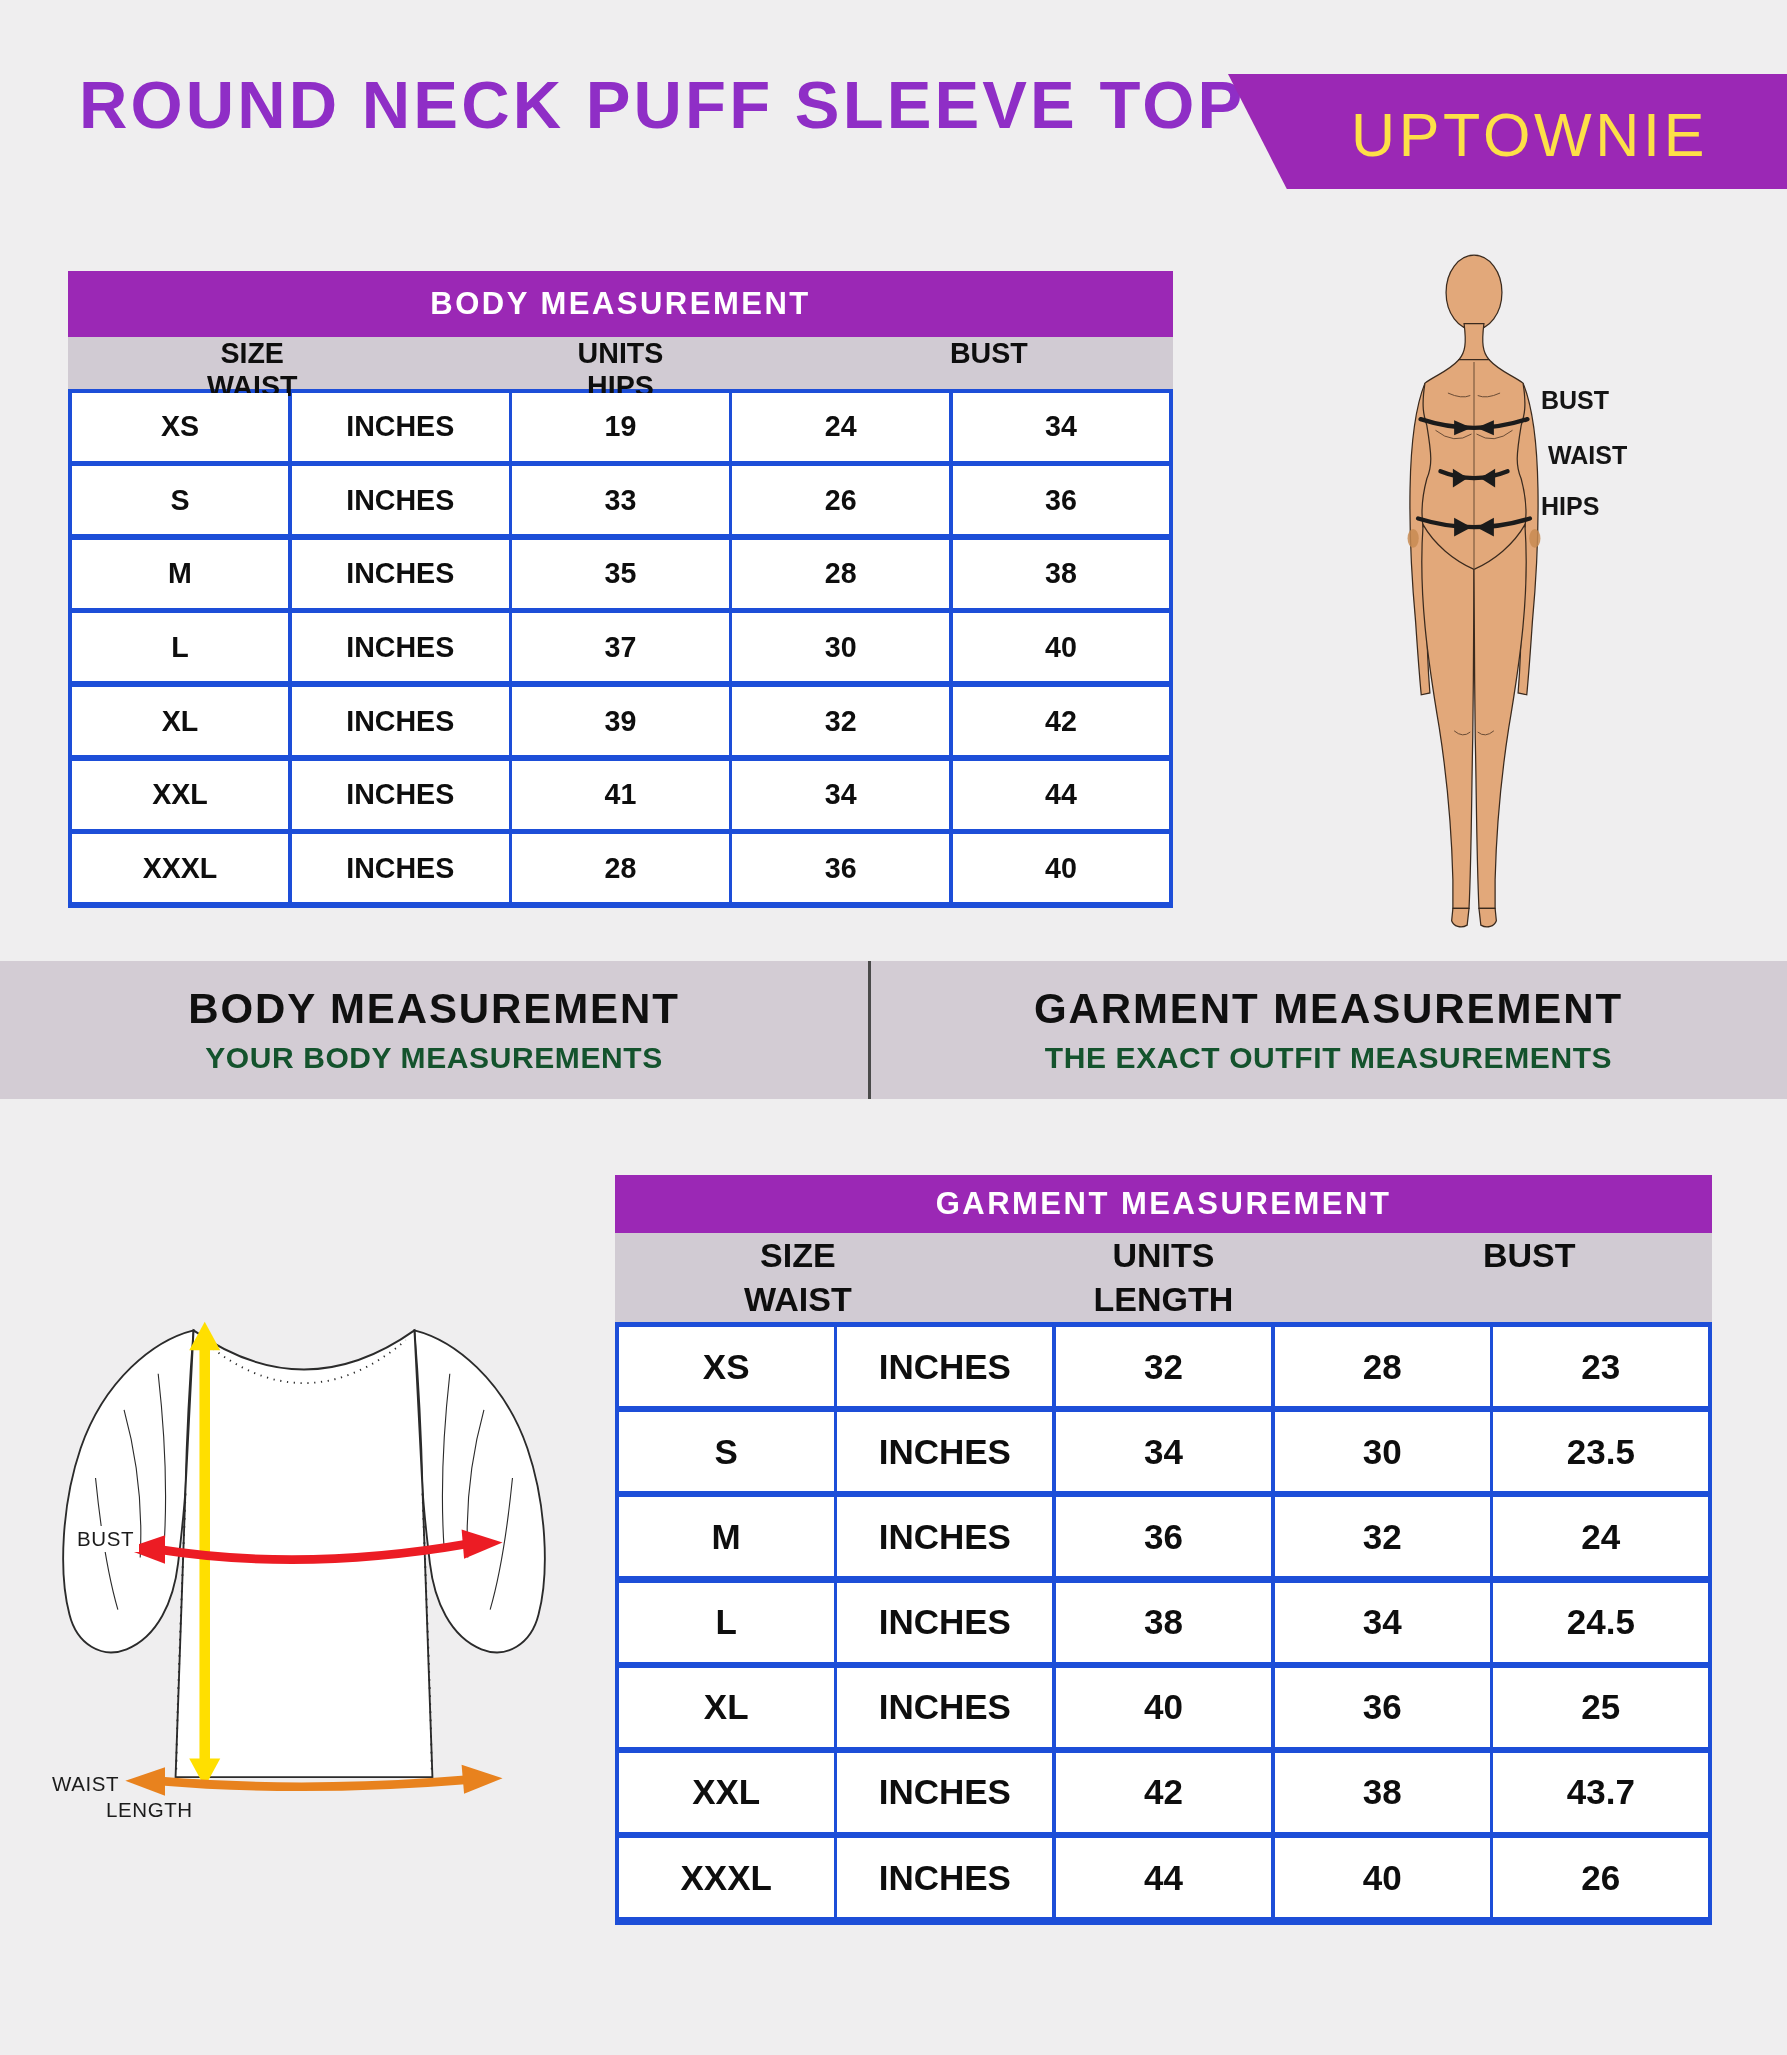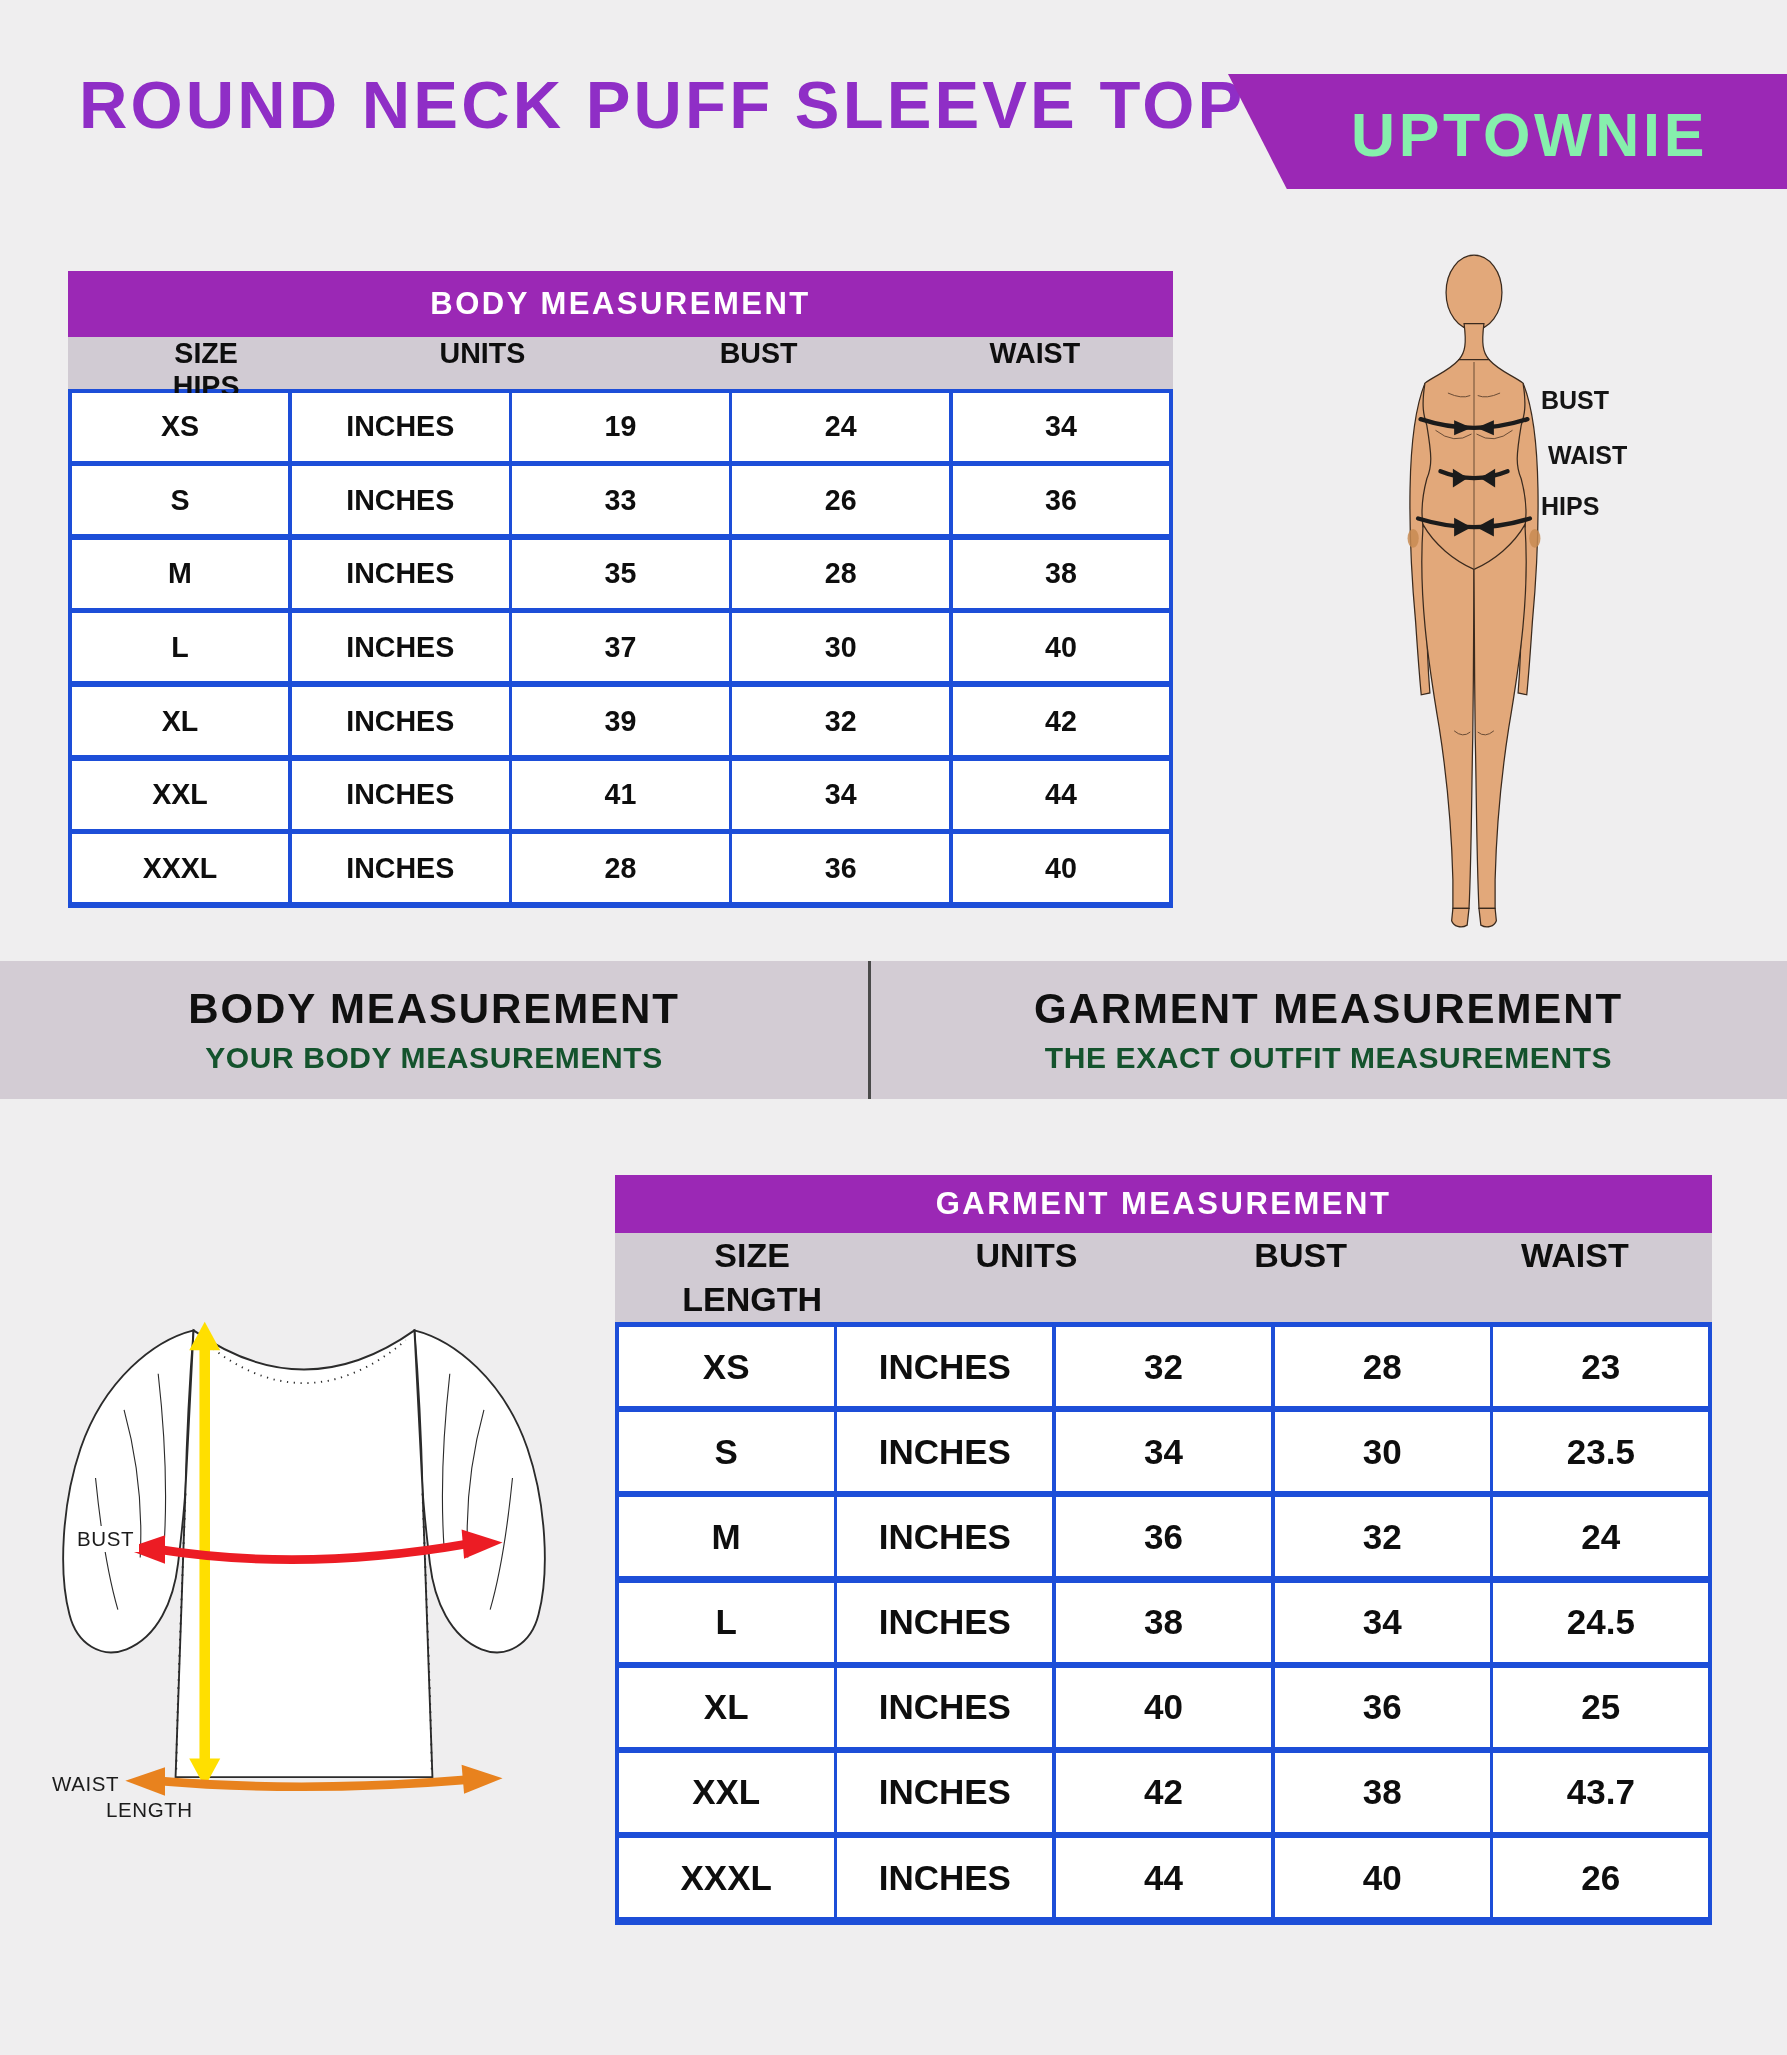--- a/index.html
+++ b/index.html
@@ -5,27 +5,27 @@
   html,body{margin:0;padding:0;}
   body{background:#e4e3e4;font-family:"Liberation Sans","DejaVu Sans",sans-serif;}
   .canvas{position:relative;width:1788px;height:2056px;background:#EFEEEF;overflow:hidden;}
 
   
   .page-title{position:absolute;left:79px;top:66px;margin:0;
     font-size:67px;font-weight:800;letter-spacing:3.1px;color:#8F2EC6;white-space:nowrap;}
   .brand-ribbon{position:absolute;left:1228px;top:74px;width:560px;height:115px;
     background:#9B28B5;clip-path:polygon(0 0,100% 0,100% 100%,10.5% 100%);
     display:flex;align-items:center;justify-content:center;box-sizing:border-box;padding-left:43px;}
-  .brand-ribbon span{color:#86efac;font-size:61px;font-weight:700;letter-spacing:3.7px;white-space:nowrap;margin-top:6px;}
+  .brand-ribbon span{color:#fde047;font-size:61px;font-weight:400;letter-spacing:3.7px;white-space:nowrap;margin-top:6px;}
 
   
   .mtable{position:absolute;}
   .mt-header{background:#9B28B5;color:#fff;display:flex;align-items:center;justify-content:center;
     font-weight:800;letter-spacing:2.5px;}
-  .mt-cols{display:grid;grid-template-columns:repeat(4,1fr);background:#D1CBD3;}
+  .mt-cols{display:grid;grid-template-columns:repeat(3,1fr);background:#D1CBD3;}
   .mt-col{display:flex;align-items:center;justify-content:center;font-weight:800;color:#0e0e0e;}
   .mt-rows{background:#1d4ed8;display:flex;flex-direction:column;box-sizing:border-box;}
   .mt-row{display:grid;grid-template-columns:repeat(5,1fr);}
   .mt-cell{background:#fff;display:flex;align-items:center;justify-content:center;
     font-weight:700;color:#0e0e0e;}
 
   .body-pos{left:68px;top:271px;width:1105px;}
   .body-pos .mt-header{height:66px;font-size:31px;}
   .body-pos .mt-cols{height:52px;font-size:28.6px;}
   .body-pos .mt-rows{padding:3.7px 3.7px 6.2px;gap:5.6px;}

